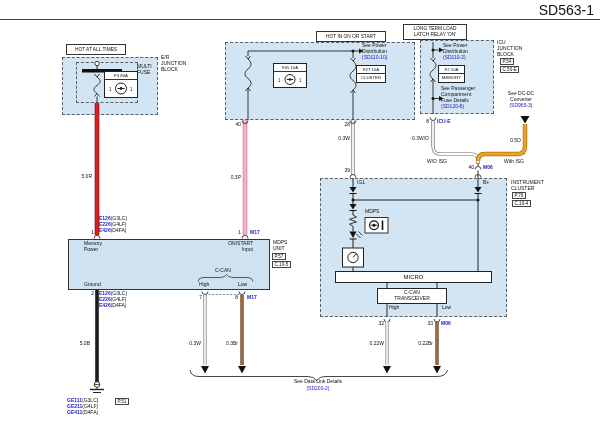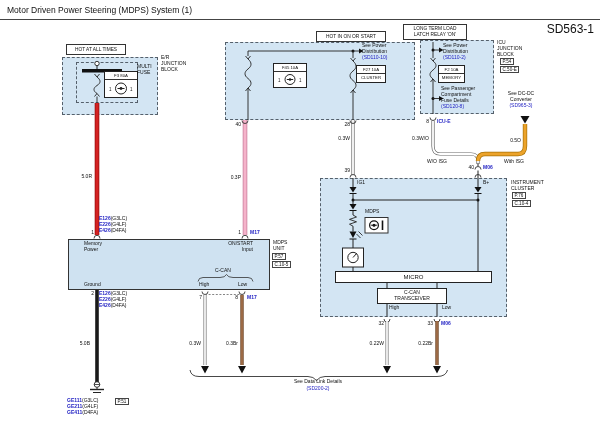--- a/index.html
+++ b/index.html
@@ -1,19 +1,19 @@
 <!DOCTYPE html>
 <html><head>
 <meta charset="utf-8">
 <style>
   *{margin:0;padding:0;box-sizing:border-box}
   html,body{background:#fff}
   .stage{position:relative;width:600px;height:431px;background:#fff;font-family:"Liberation Sans",sans-serif;color:#111;overflow:hidden}
   .hdr-title{position:absolute;left:7px;top:5px;font-size:8.5px;color:#111;white-space:nowrap}
-  .hdr-code{position:absolute;right:6px;top:22px;font-size:12px;color:#111}
+  .hdr-code{position:absolute;right:6px;top:2px;font-size:14px;color:#111}
   .hdr-line{position:absolute;left:0;top:19px;width:600px;border-top:1.5px solid #444}
   .bluebox{position:absolute;background:#d3e5f3;border:1px dashed #55606b}
   .innerdash{position:absolute;border:1px dashed #55606b}
   .solidbox{position:absolute;background:#cfe2f1;border:1px solid #333}
   .whitebox{position:absolute;background:#fff;border:1px solid #222;display:flex;flex-direction:column;align-items:center;justify-content:center;text-align:center}
   .labelbox{position:absolute;background:#fff;border:1px solid #333;font-size:4.8px;line-height:5.6px;display:flex;flex-direction:column;align-items:center;justify-content:center;text-align:center;white-space:nowrap}
   .refbox{position:absolute;background:#fff;border:1px solid #444;font-size:4.6px;line-height:5.4px;padding:0 1.5px;color:#111;white-space:nowrap}
   .lbl{position:absolute;font-size:5px;line-height:5.9px;color:#111;white-space:nowrap}
   .r{text-align:right}
   .c{text-align:center}
@@ -21,21 +21,20 @@
   .conn{color:#1d1dc2;font-weight:bold}
   svg.overlay{position:absolute;left:0;top:0;pointer-events:none}
   .fuse-hdr{font-size:4.3px;line-height:6px;border-bottom:1px solid #333;width:100%;text-align:center;white-space:nowrap}
   .fuse-row{font-size:4.3px;line-height:8px;width:100%;text-align:center;white-space:nowrap}
 </style>
 </head>
 <body>
 
 <div class="stage">
 
-  <div class="hdr-title">Motor Driven Power Steering (MDPS) System (1)</div>
   <div class="hdr-code">SD563-1</div>
   <div class="hdr-line"></div>
 
   <div class="bluebox" style="left:62px;top:57px;width:96px;height:58px"></div>
   <div class="innerdash" style="left:76px;top:62px;width:62px;height:41px"></div>
   <div class="bluebox" style="left:225px;top:42px;width:190px;height:78px"></div>
   <div class="bluebox" style="left:420px;top:40px;width:74px;height:74px"></div>
   <div class="bluebox" style="left:320px;top:178px;width:187px;height:139px"></div>
   <div class="solidbox" style="left:68px;top:239px;width:202px;height:51px"></div>
 

